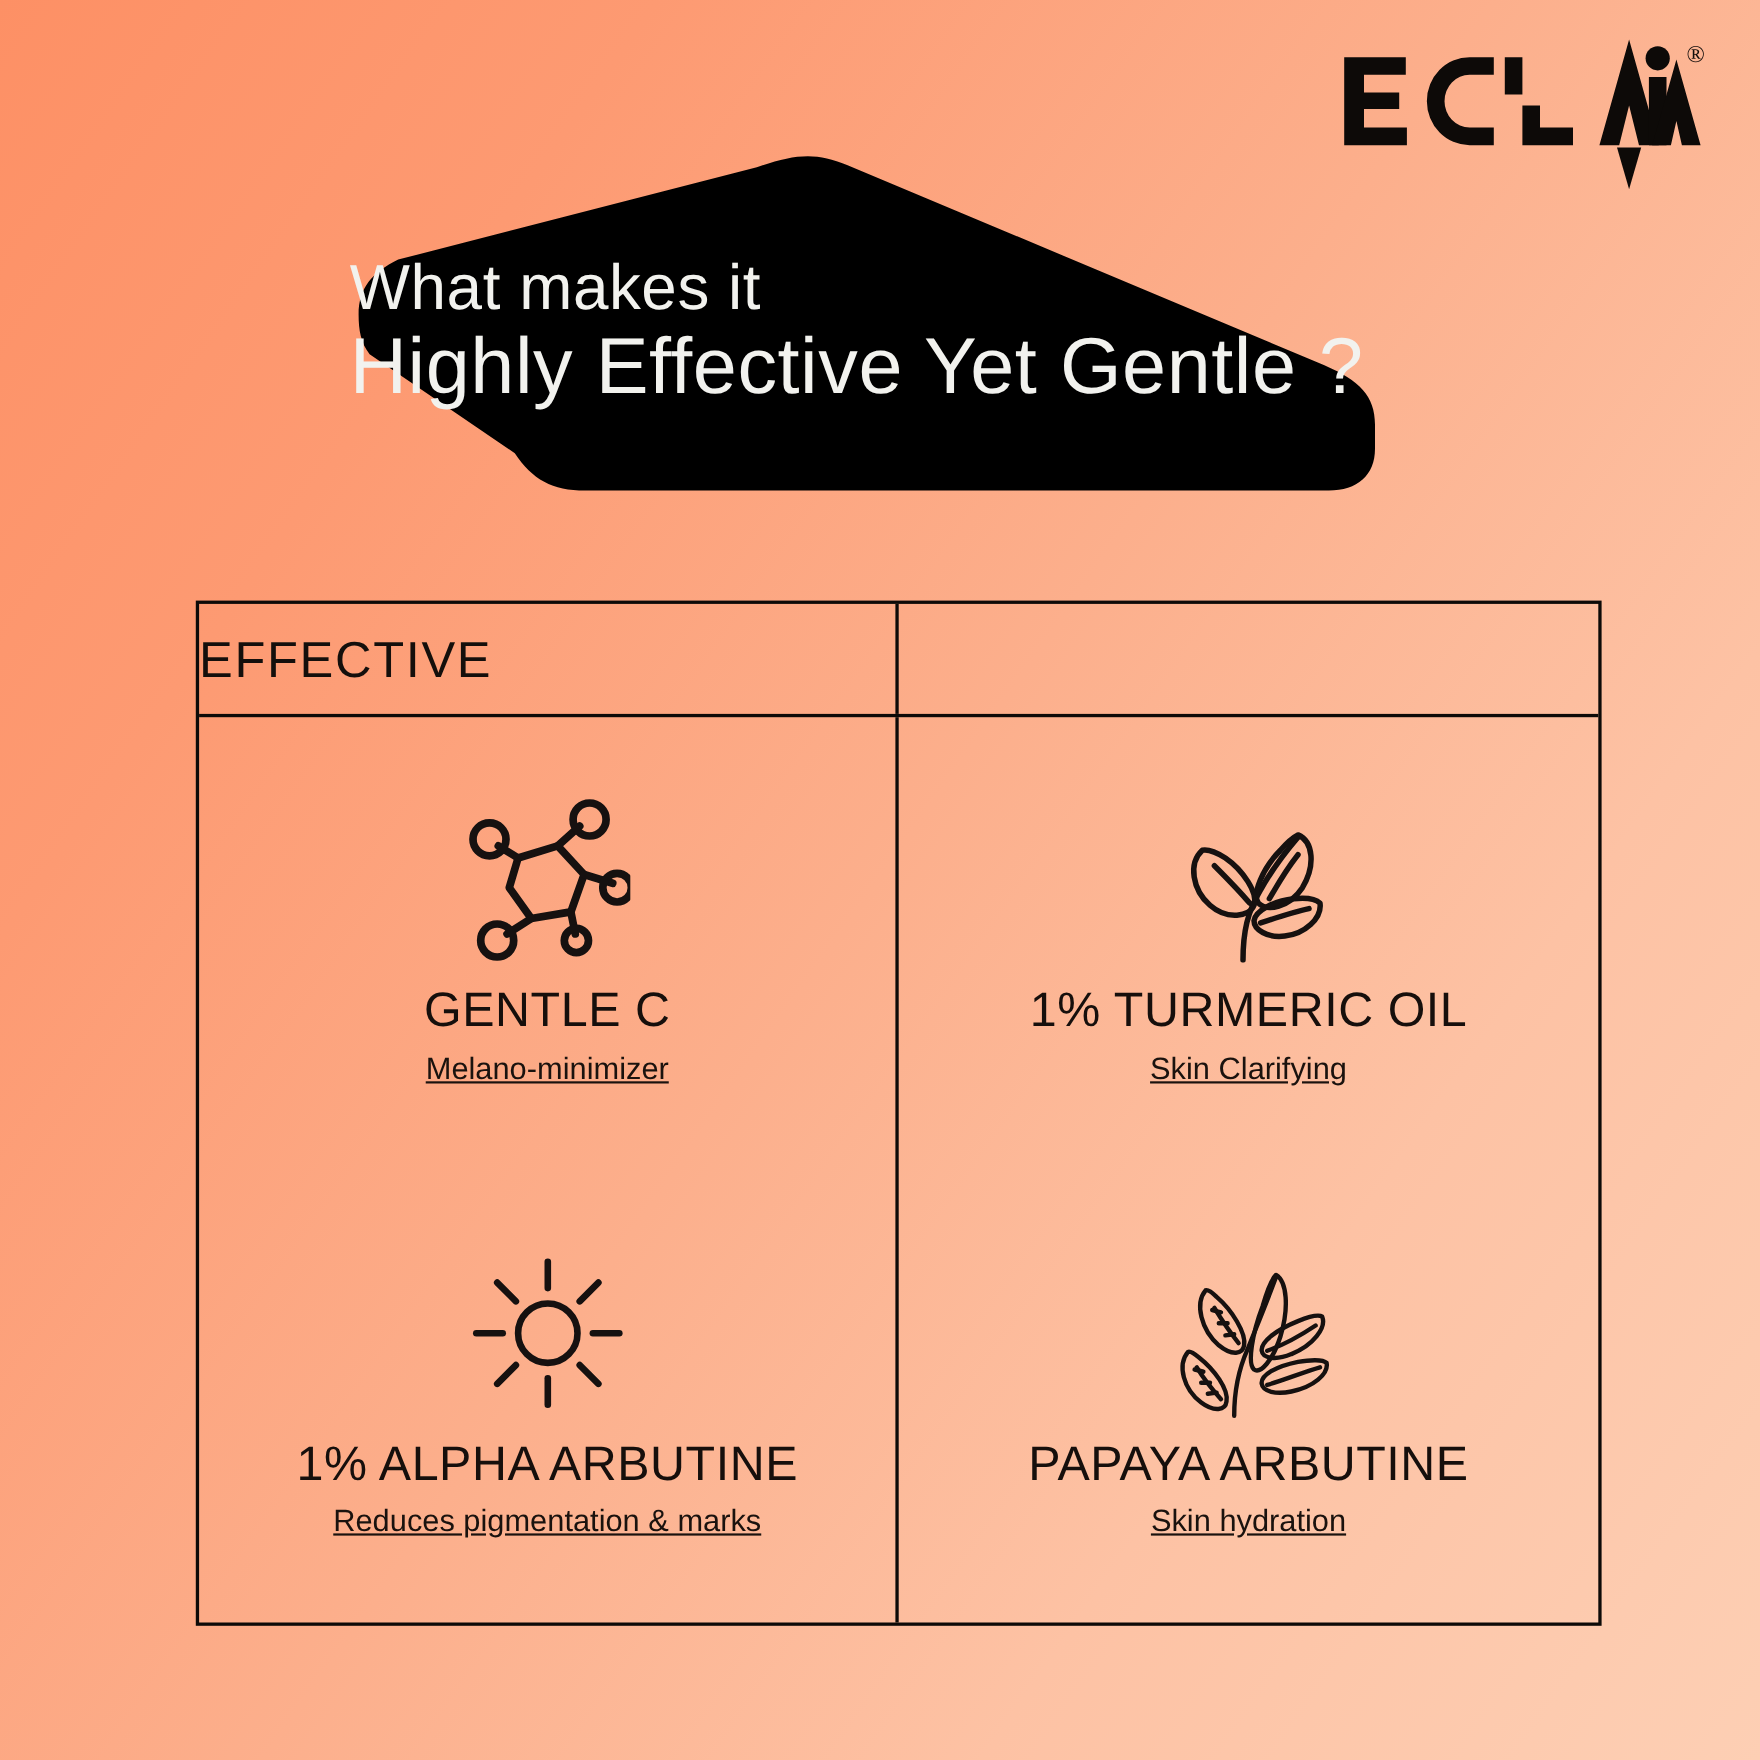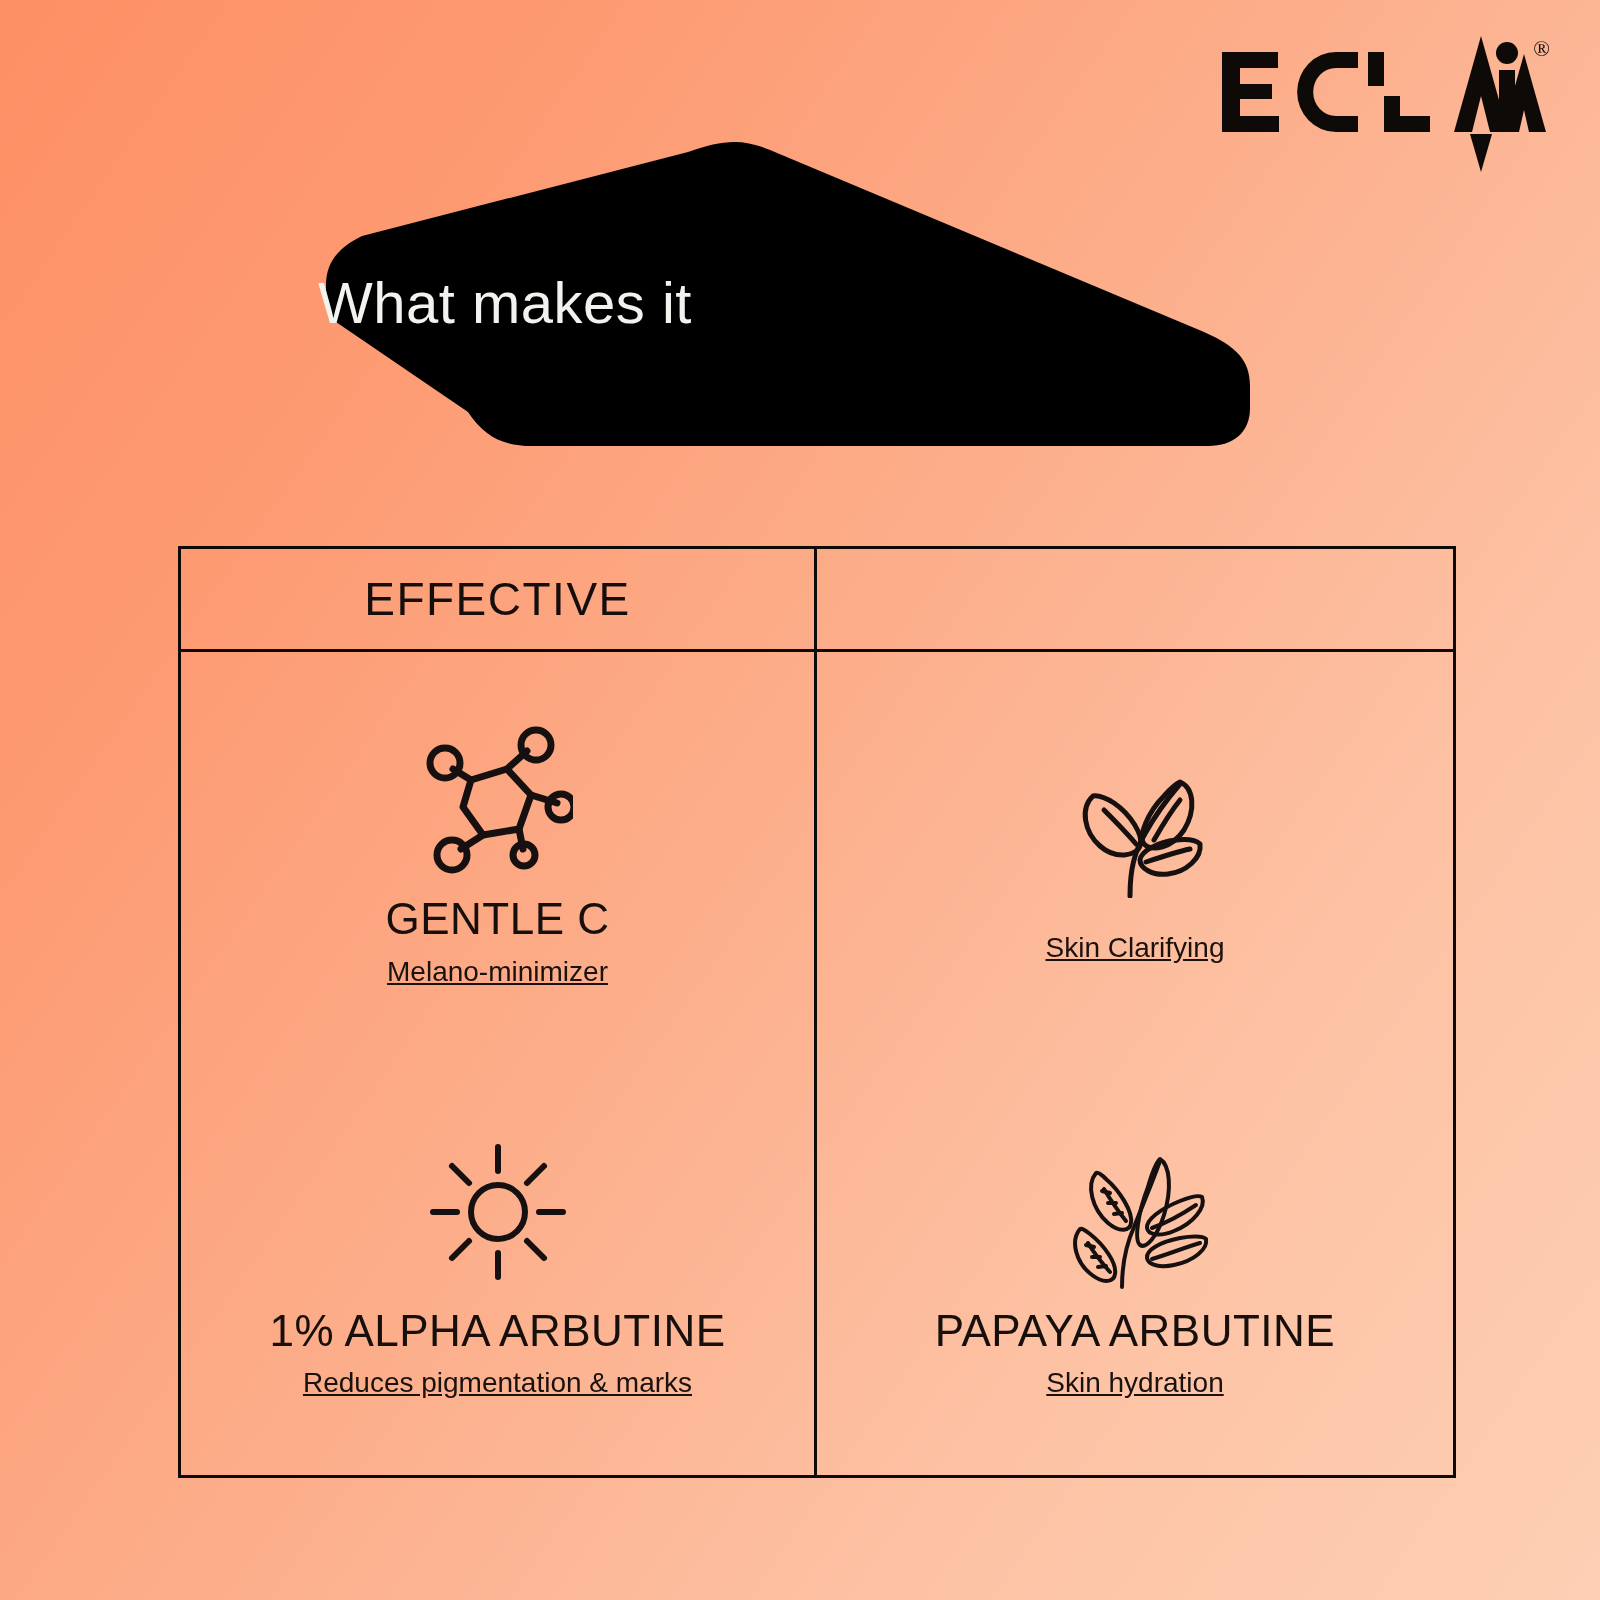--- a/index.html
+++ b/index.html
@@ -105,21 +105,21 @@
   .col {
     width: 50%;
     box-sizing: border-box;
     display: flex;
     flex-direction: column;
   }
   .col-left { border-right: 3px solid #0d0a08; }
 
   .head-cell {
     display: flex;
-    align-items: center;
+    align-items: flex-start;
     justify-content: center;
   }
   .head-label {
     font-size: 46px;
     letter-spacing: 1.5px;
     color: #140f0c;
     font-weight: 400;
   }
 
   .cell {
@@ -198,20 +198,21 @@
         L 932 272
         C 932 296, 916 310, 890 310
         L 214 310
         C 184 310, 166 300, 150 276
         L 18 186
         C 10 176, 8 164, 8 150
         Z" fill="#000000"></path>
     </svg>
     <div id="banner-text">
       <div class="banner-line" id="banner-line-1">What makes it</div>
+      <div class="banner-line" id="banner-line-2">Highly Effective Yet Gentle ?</div>
     </div>
   </div>
 
   <div id="table">
 
     <div id="table-head">
       <div class="col col-left head-cell">
         <span class="head-label">EFFECTIVE</span>
       </div>
     </div>
@@ -277,20 +278,21 @@
                 <path d="M94 92 C102 78, 112 62, 120 52"></path>
 
                 <path d="M33 48 C20 60, 24 84, 40 98 C56 112, 76 108, 80 98 C84 87, 70 66, 54 55 C46 50, 38 47, 33 48 Z"></path>
                 <path d="M44 62 C54 72, 66 84, 76 96"></path>
 
                 <path d="M140 96 C142 110, 126 124, 108 126 C92 128, 80 120, 80 112 C81 103, 98 94, 116 92 C126 91, 136 92, 140 96 Z"></path>
                 <path d="M86 114 C98 110, 116 104, 130 101"></path>
               </g>
             </svg>
           </div>
+          <div class="cell-title">1% TURMERIC OIL</div>
           <div class="cell-sub">Skin Clarifying</div>
         </div>
 
         <div class="cell">
           <div class="cell-icon">
             <svg width="158" height="158" viewBox="0 0 158 158">
               <g fill="none" stroke="#161110" stroke-width="4" stroke-linecap="round" stroke-linejoin="round">
 
                 <path d="M66 154 C66 132, 70 112, 78 94 C86 74, 96 50, 104 28"></path>
 

